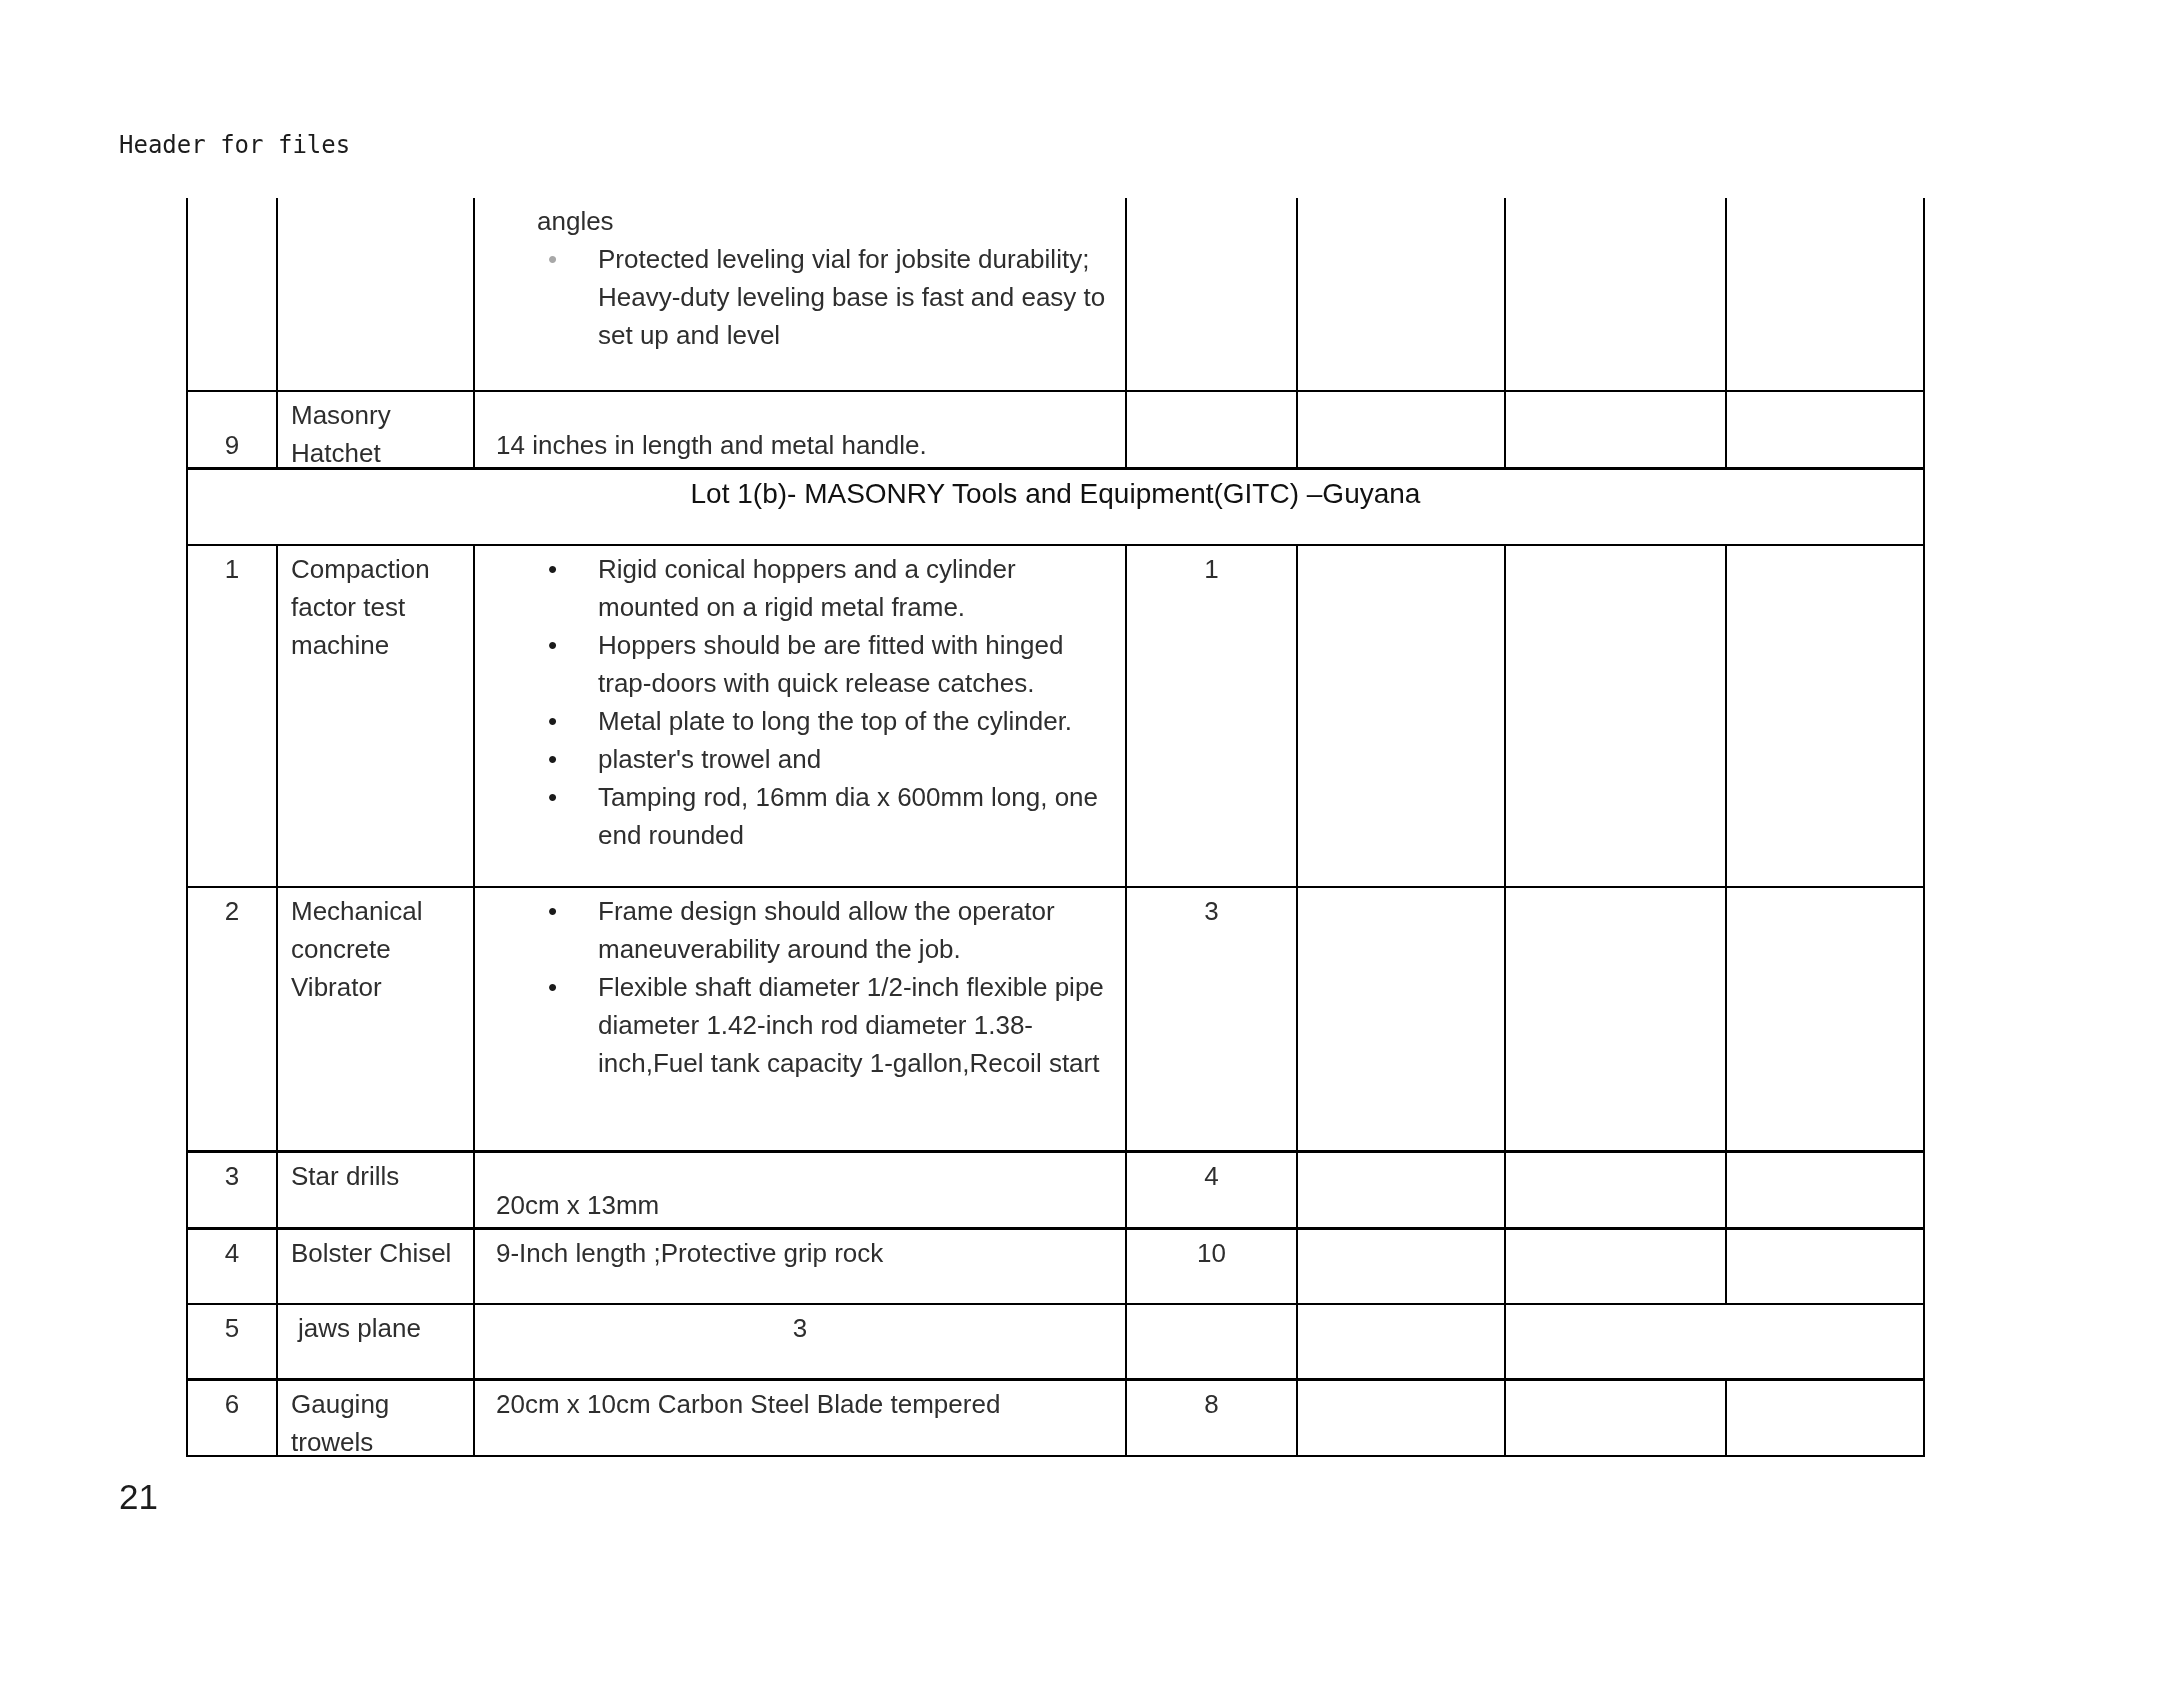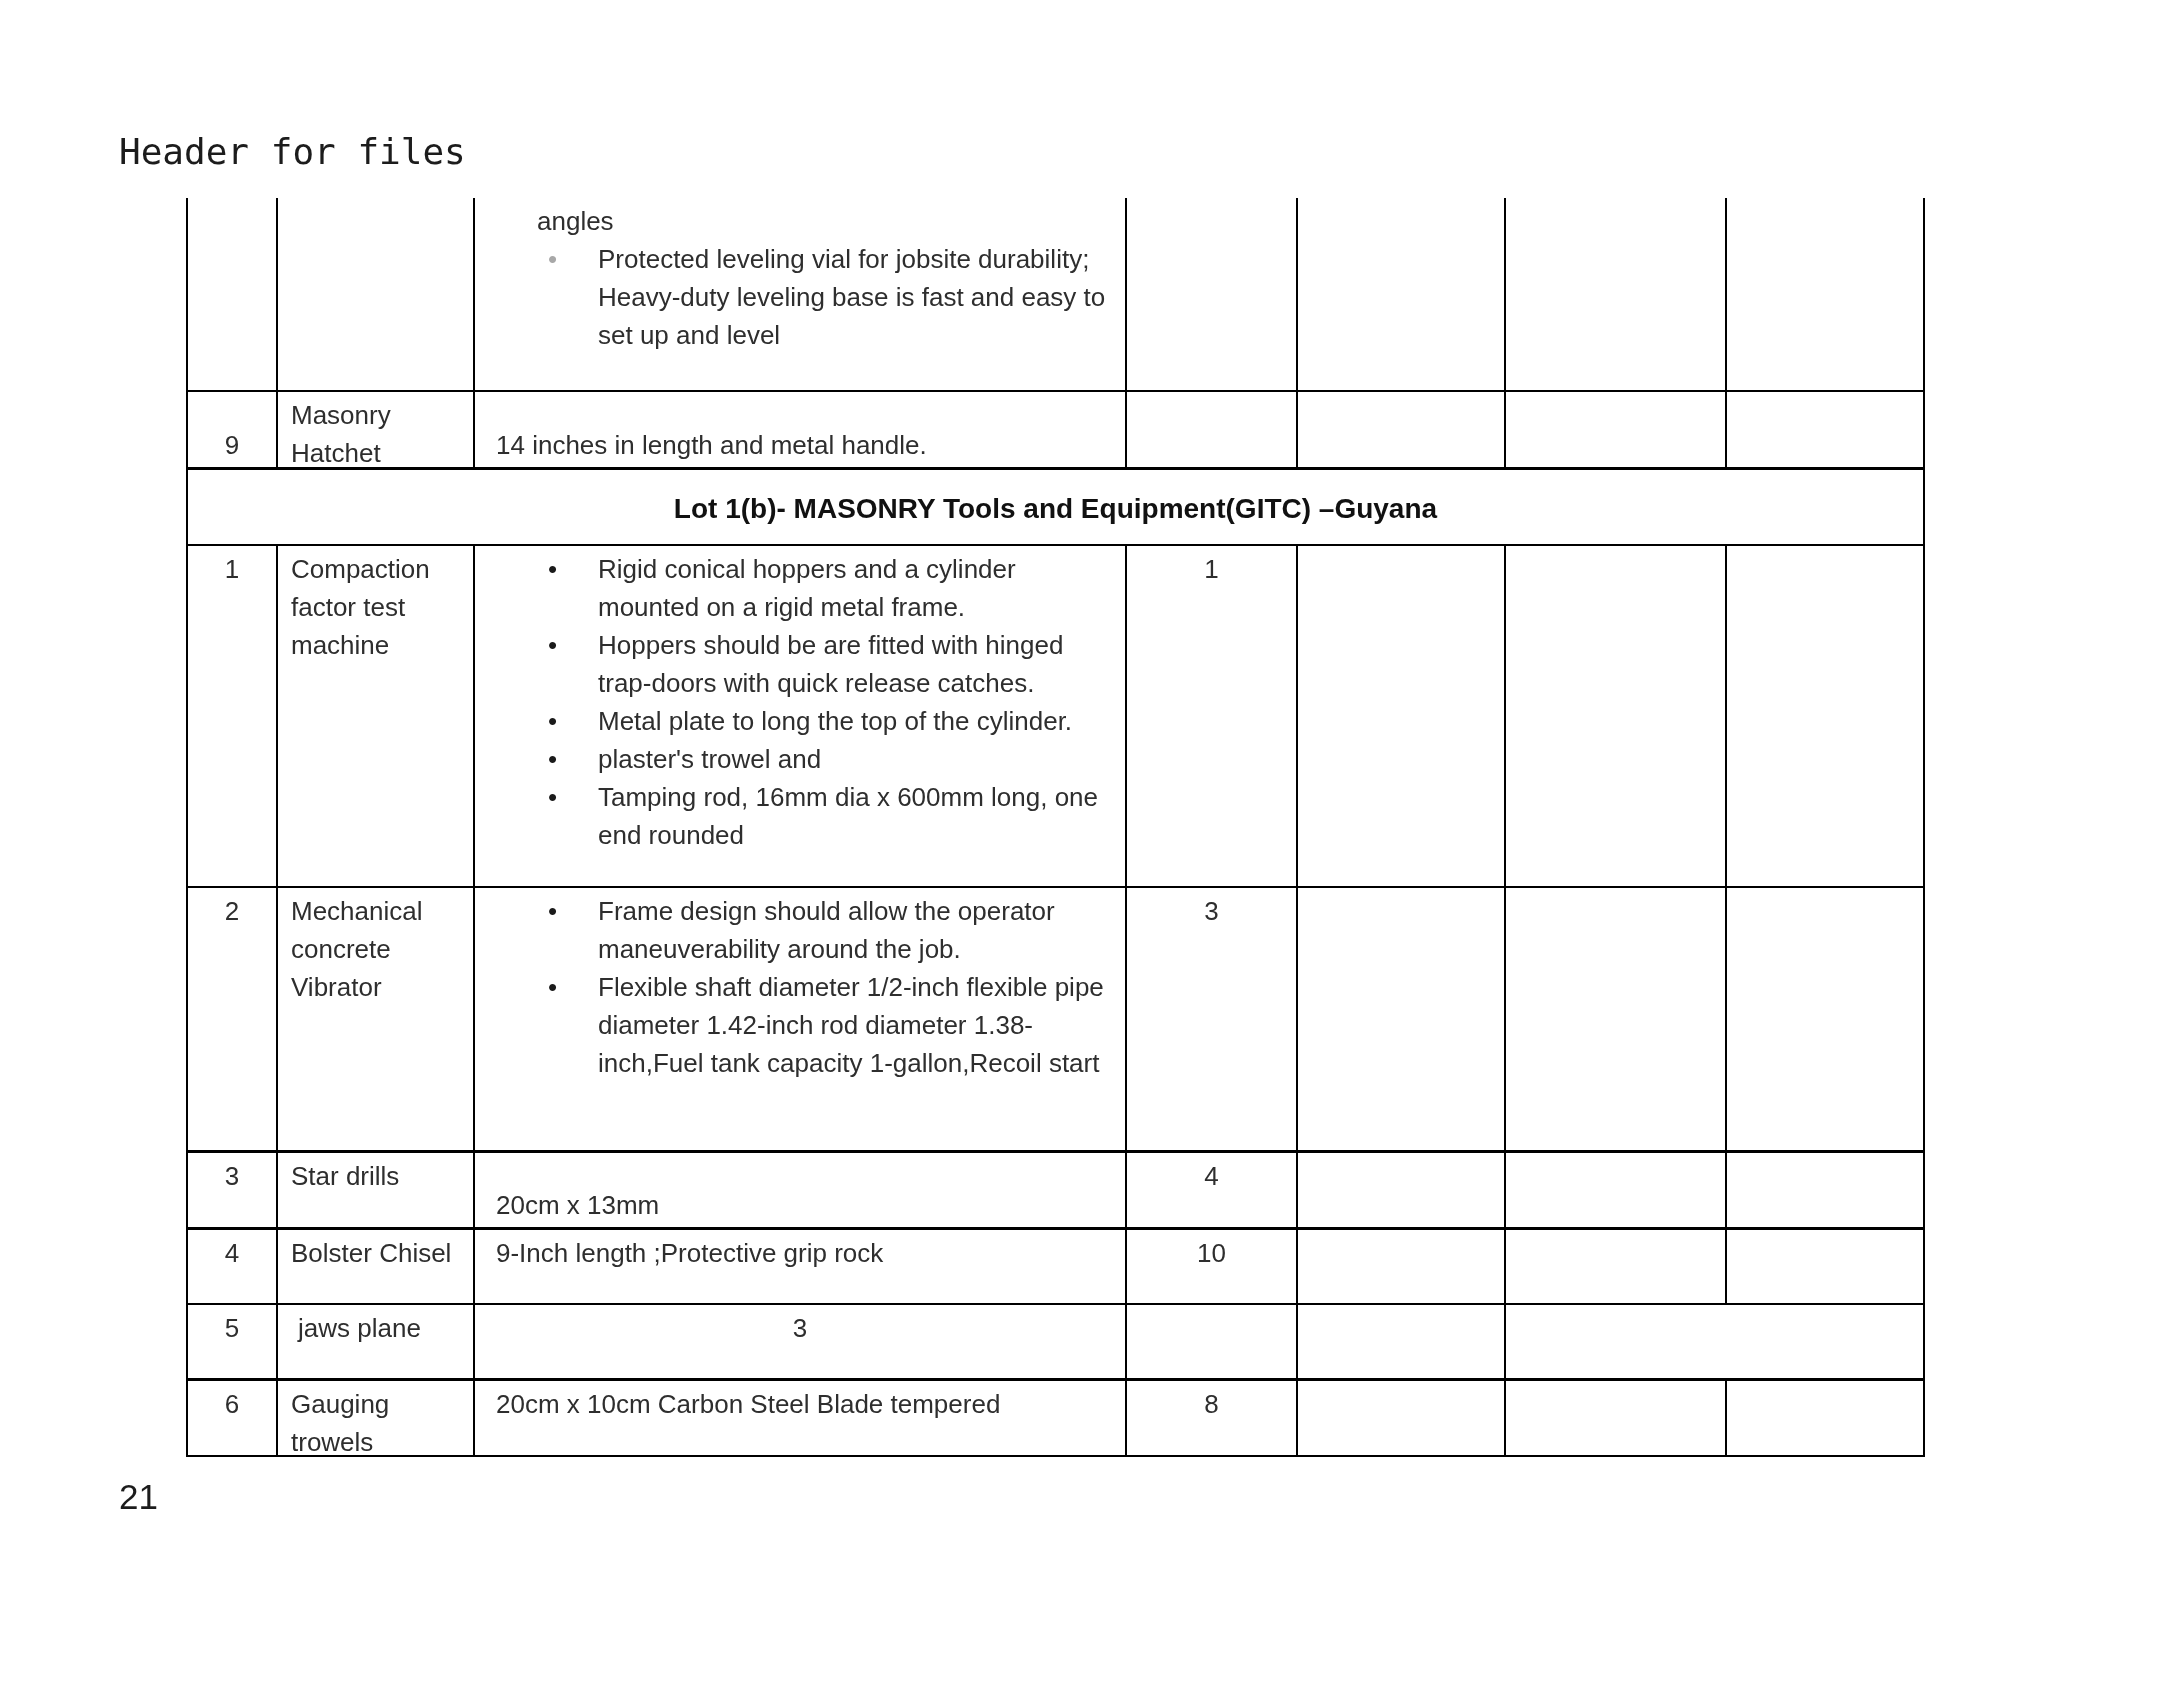--- a/index.html
+++ b/index.html
@@ -7,21 +7,21 @@
     position:relative;
     width:2178px;height:1683px;
     background:#ffffff;
     font-family:"Liberation Sans",sans-serif;
     color:#2e2e2e;
     overflow:hidden;
   }
   .doc-header{
     position:absolute;left:119px;top:131px;
     font-family:"DejaVu Sans Mono",monospace;
-    font-size:36px;color:#1c1c1c;white-space:pre;
+    font-size:24px;color:#1c1c1c;white-space:pre;
   }
   .page-number{
     position:absolute;left:119px;top:1477px;
     font-size:35px;color:#1c1c1c;
   }
   
   .spec-table{
     position:absolute;left:186px;top:198px;
     width:1735px;
     border-left:2px solid #000;
@@ -57,24 +57,24 @@
   .v-bottom{display:flex;flex-direction:column;justify-content:flex-end;padding-bottom:3px;}
   
   .b-item{display:flex;margin-left:52px;}
   .b-dot{flex:none;width:50px;text-align:left;color:#1a1a1a;}
   .b-dot.gray{color:#a8a8a8;}
   .b-text{flex:1;}
   .cont-line{margin-left:41px;}
   
   .row-lot{
     text-align:center;
-    font-weight:bold;
+    font-weight:normal;
     font-size:28px;
     color:#111;
-    padding-top:20px;
+    padding-top:5px;
     box-sizing:border-box;
   }
 </style>
 </head>
 <body>
 
 <div class="page">
 
   <div class="doc-header">Header for files</div>
 

